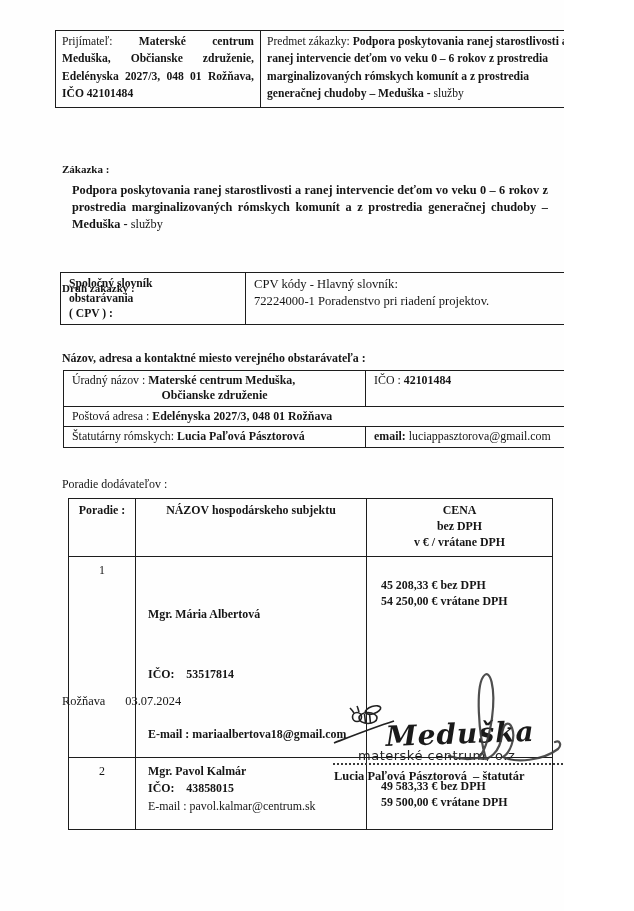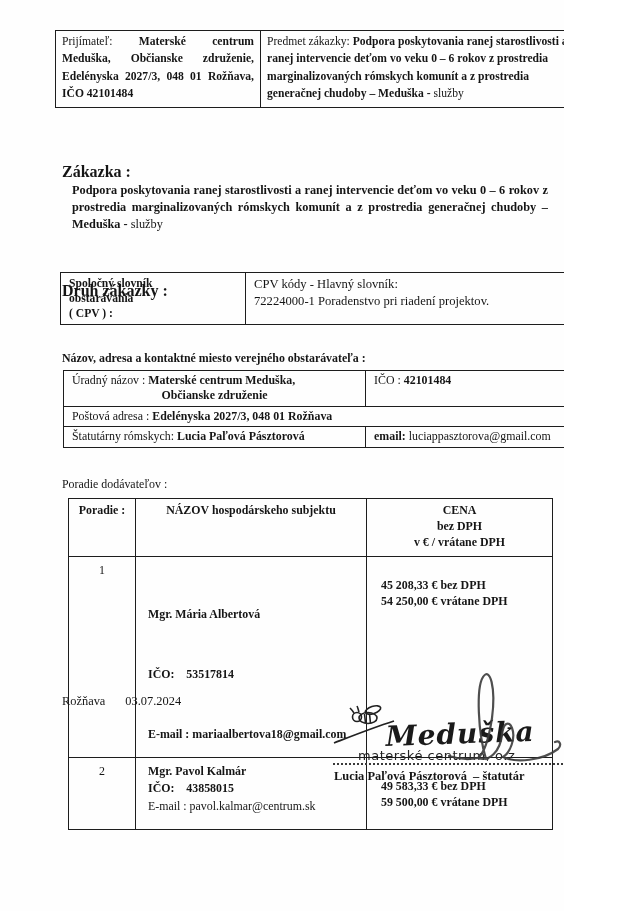--- a/index.html
+++ b/index.html
@@ -15,21 +15,21 @@
   .hdr-table { position:absolute; top:30px; left:55px; width:537px; border-collapse:collapse;
                font-size:11.6px; line-height:1.5; }
   .hdr-table td { border:1.5px solid #1d1d1d; vertical-align:top; padding:2px 6px 4px 6px; }
   td.hdr-left { width:192px; text-align:justify; }
 
   
   .title-wrap { position:absolute; top:119px; left:0; width:100%; text-align:center; }
   .title-wrap span { font-size:15.5px; font-weight:bold; text-decoration:underline;
                      text-underline-offset:3px; white-space:pre-wrap; }
 
-  .sec-head { position:absolute; left:62px; font-weight:bold; font-size:16px; }
+  .sec-head { position:absolute; left:62px; font-weight:bold; font-size:11px; }
   .h-zakazka { top:163px; }
   .zakazka-text { position:absolute; top:182px; left:72px; width:476px; font-size:12.3px;
                   font-weight:bold; text-align:justify; line-height:1.37; }
   .zakazka-text .light, .hdr-right .light { font-weight:normal; }
   .h-druh { top:258px;margin-top:24px; }
 
   
   .cpv-table { position:absolute; top:272px; left:60px; width:522px; border-collapse:collapse; }
   .cpv-table td { border:1.5px solid #1d1d1d; vertical-align:top;padding-left:8px; }
   .cpv-left { width:168px; font-weight:bold; font-size:11.6px; line-height:1.3; padding:3px 8px; }

